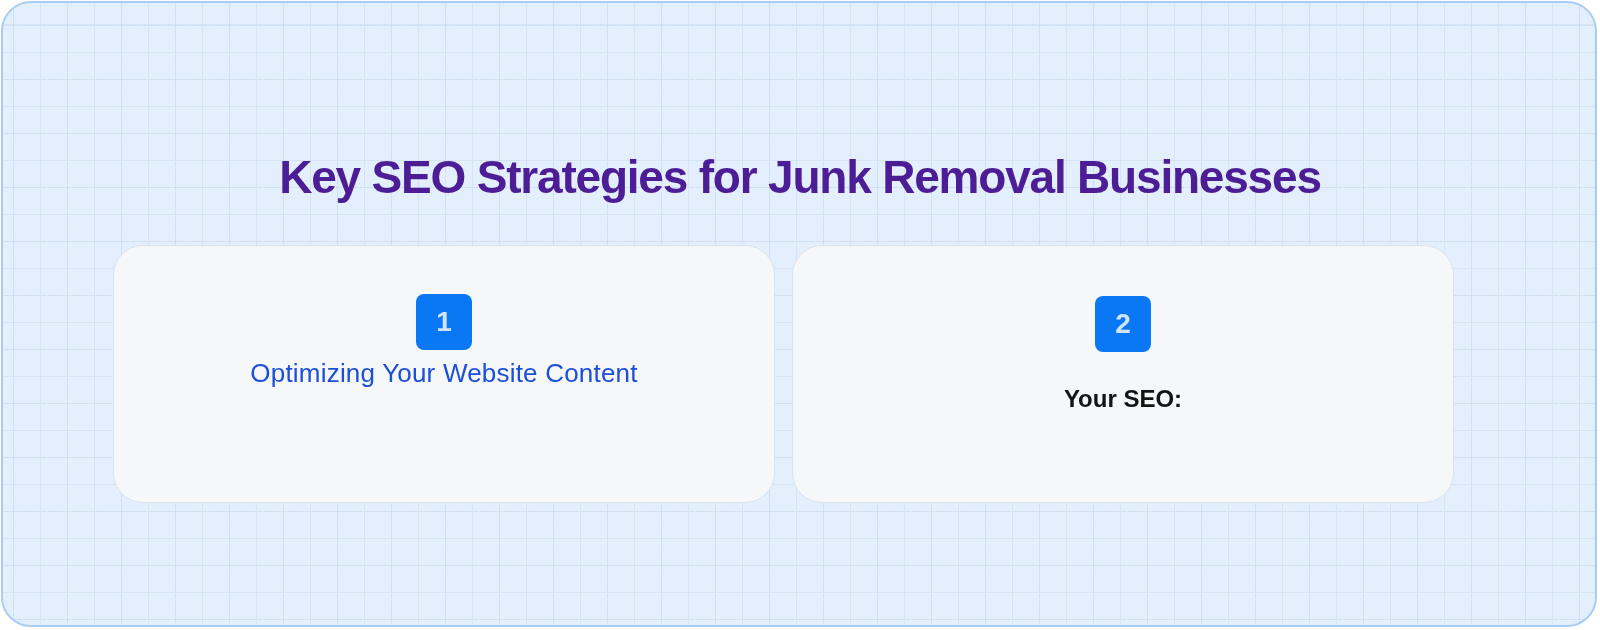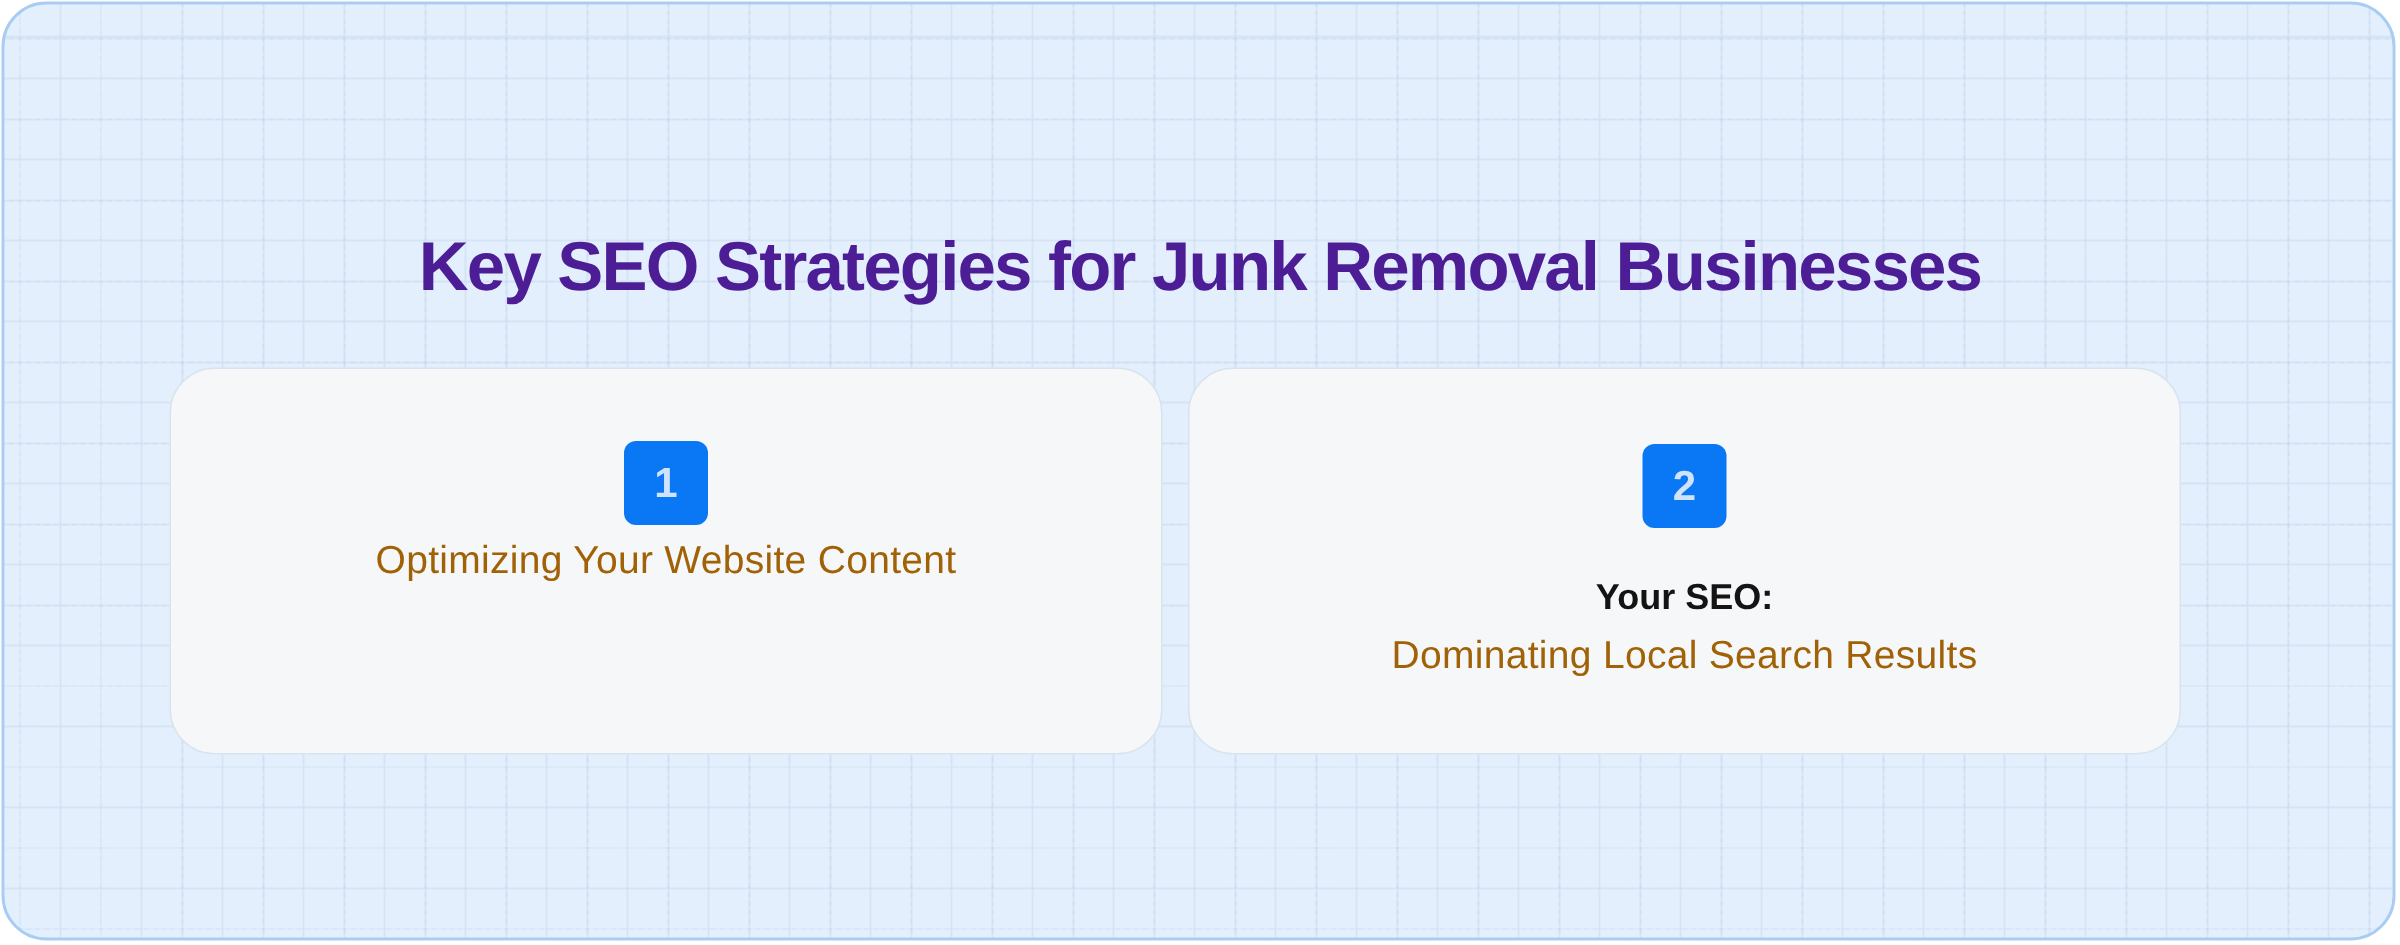--- a/index.html
+++ b/index.html
@@ -38,32 +38,31 @@
     margin-top:48px; width:56px; height:56px; border-radius:8px;
     background:#0a78f5; color:#cfe3fb;
     display:flex; align-items:center; justify-content:center;
     font-size:28px; font-weight:700; font-family:"Liberation Sans", sans-serif;
   }
   .c2 .badge { margin-top:50px; }
   .heading {
     margin-top:33px; font-size:24px; font-weight:700; color:#141414;
   }
   .sub {
-    margin-top:8px; font-size:26px; font-weight:400; color:#a16207; letter-spacing:0.2px;
+    margin-top:8px; font-size:26px; font-weight:400; color:#1d4ed8; letter-spacing:0.2px;
   }
 </style>
 </head>
 <body>
 
 <div class="frame"></div>
 
 <div class="title">Key SEO Strategies for Junk Removal Businesses</div>
 
 <div class="card c1">
   <div class="badge">1</div>
   <div class="sub">Optimizing Your Website Content</div>
 </div>
 
 <div class="card c2">
   <div class="badge">2</div>
   <div class="heading">Your SEO:</div>
-  <div class="sub">Dominating Local Search Results</div>
 </div>
 
 </body></html>

